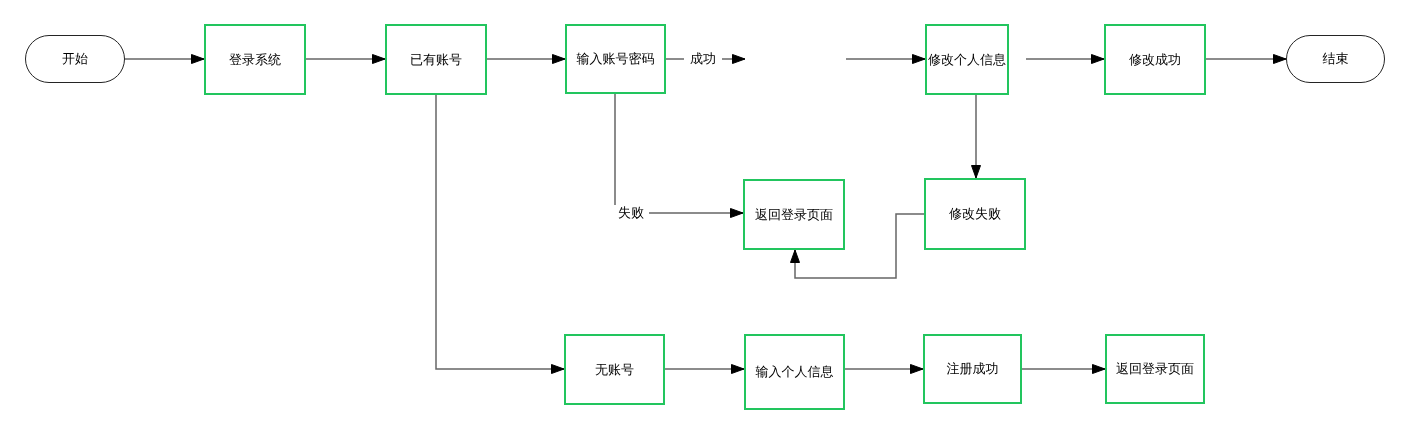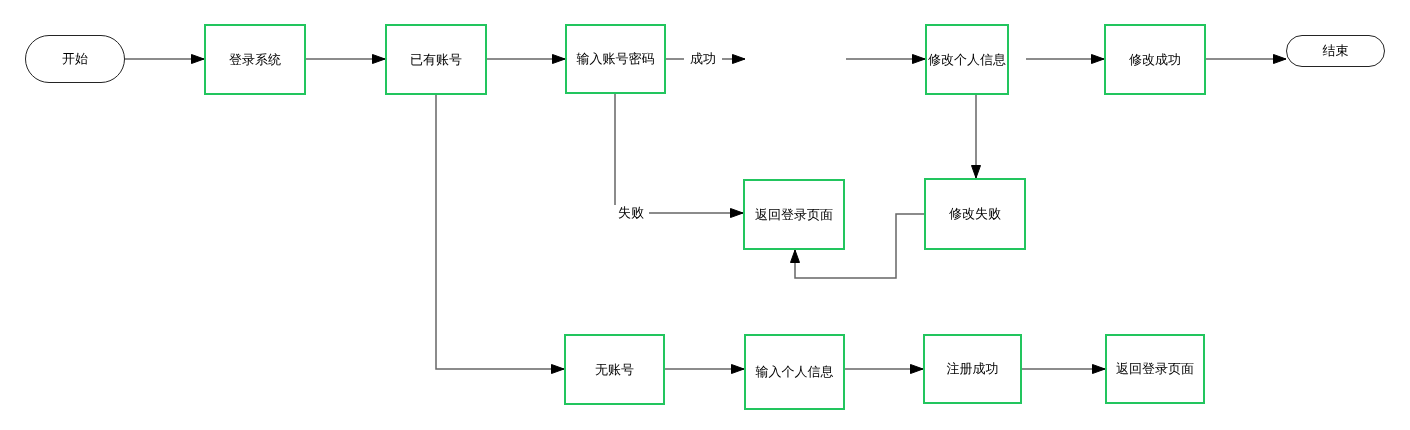--- a/index.html
+++ b/index.html
@@ -104,21 +104,21 @@
 
 
   <div class="node" style="left:925px; top:24px; width:84px; height:71px;">
     <span>修改个人信息</span>
   </div>
 
   <div class="node" style="left:1104px; top:24px; width:102px; height:71px;">
     <span>修改成功</span>
   </div>
 
-  <div class="node stadium" style="left:1286px; top:35px; width:99px; height:32px;">
+  <div class="node stadium" style="left:1286px; top:35px; width:99px; height:48px;">
     <span>结束</span>
   </div>
 
   <div class="node" style="left:743px; top:179px; width:102px; height:71px;">
     <span>返回登录页面</span>
   </div>
 
   <div class="node" style="left:924px; top:178px; width:102px; height:72px;align-items:center;">
     <span>修改失败</span>
   </div>

